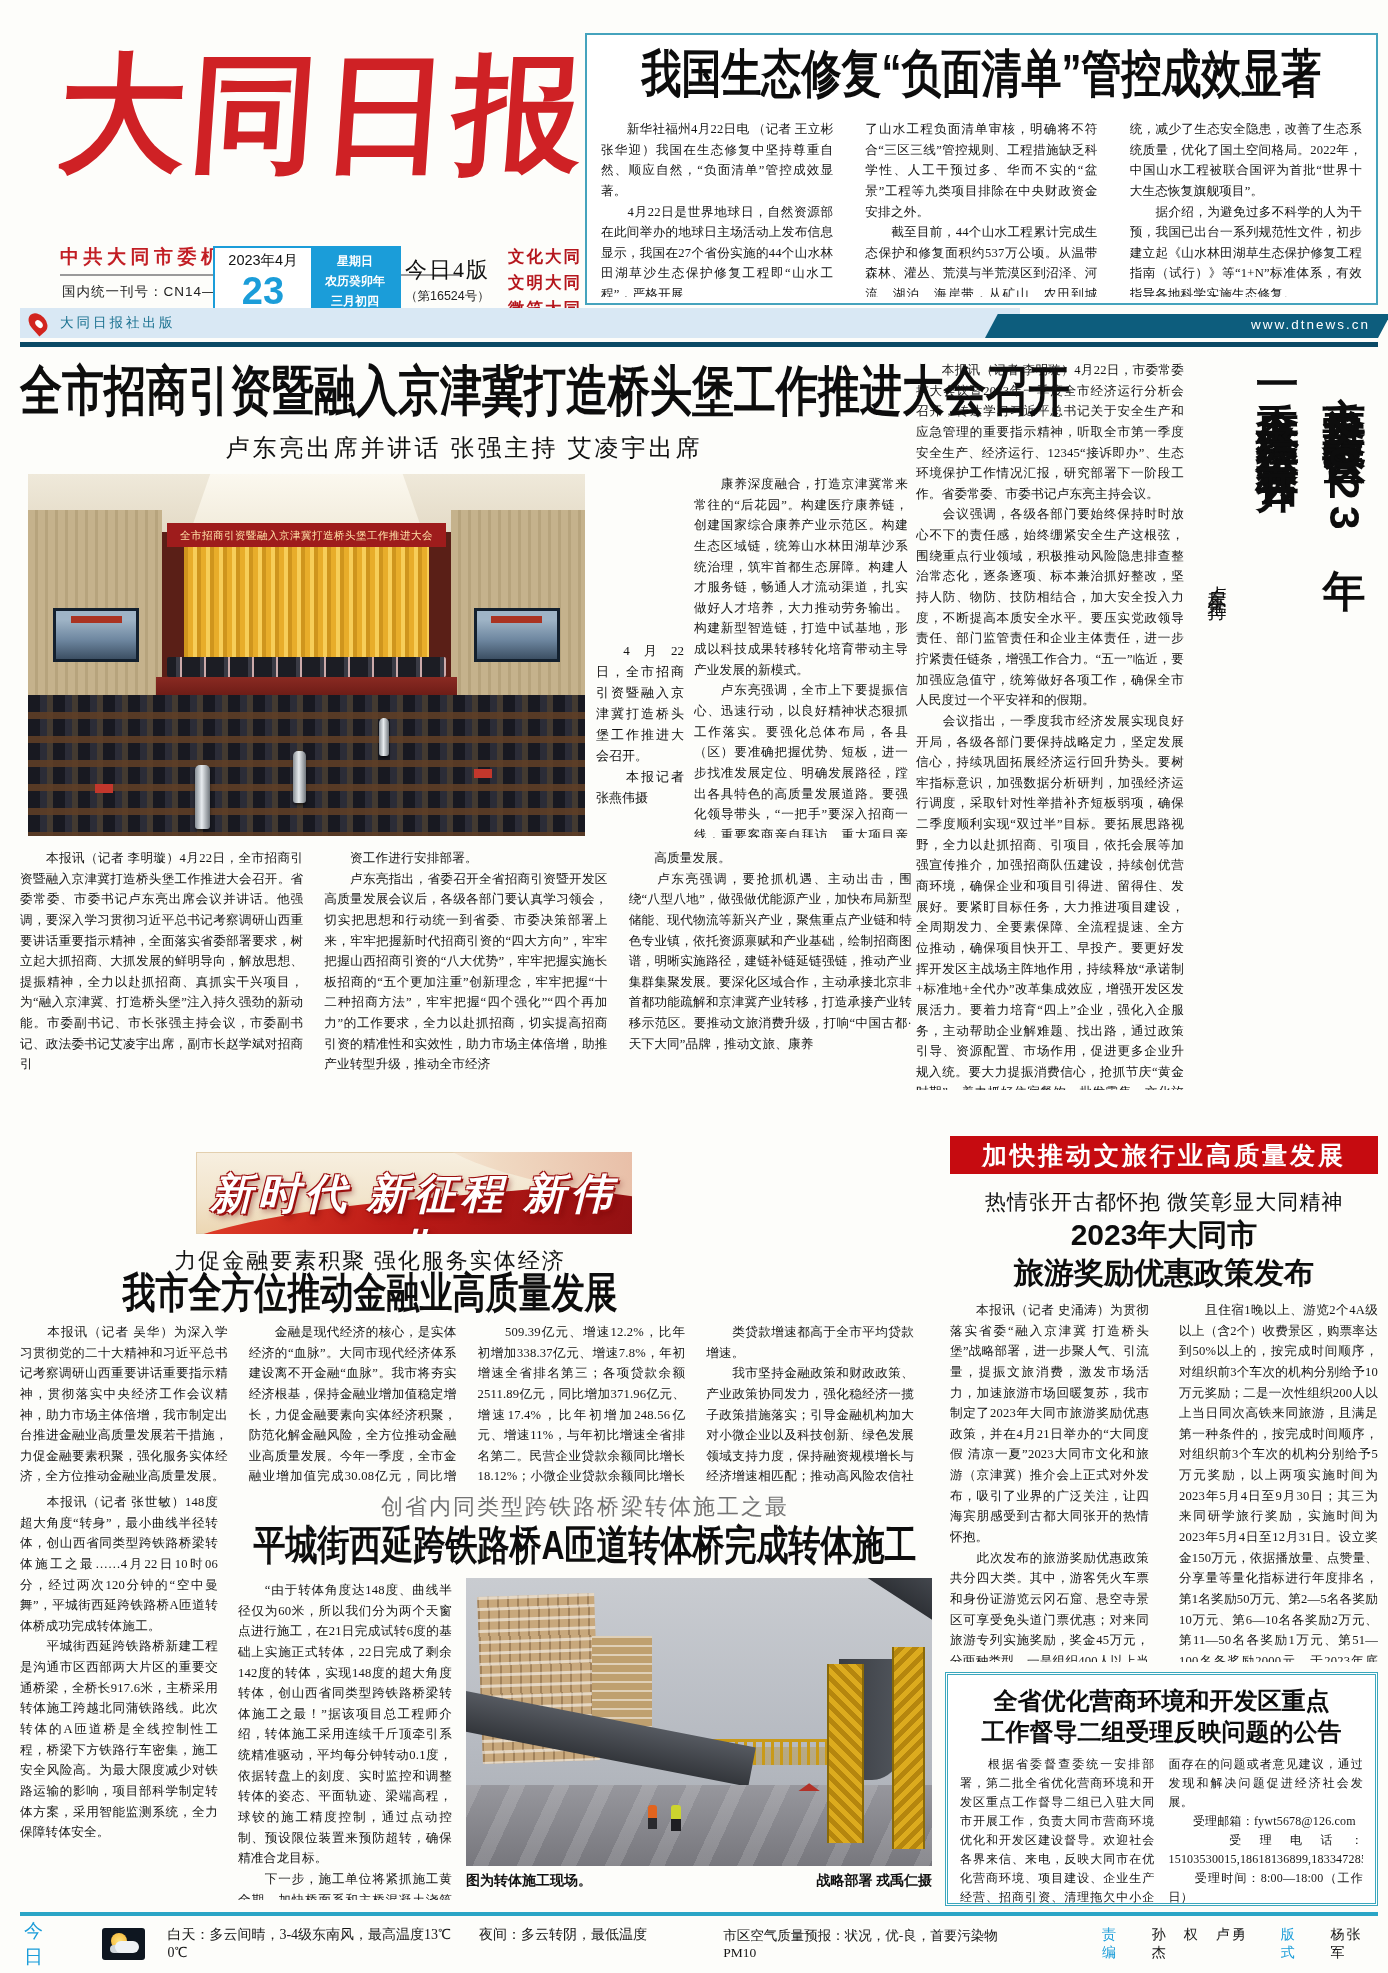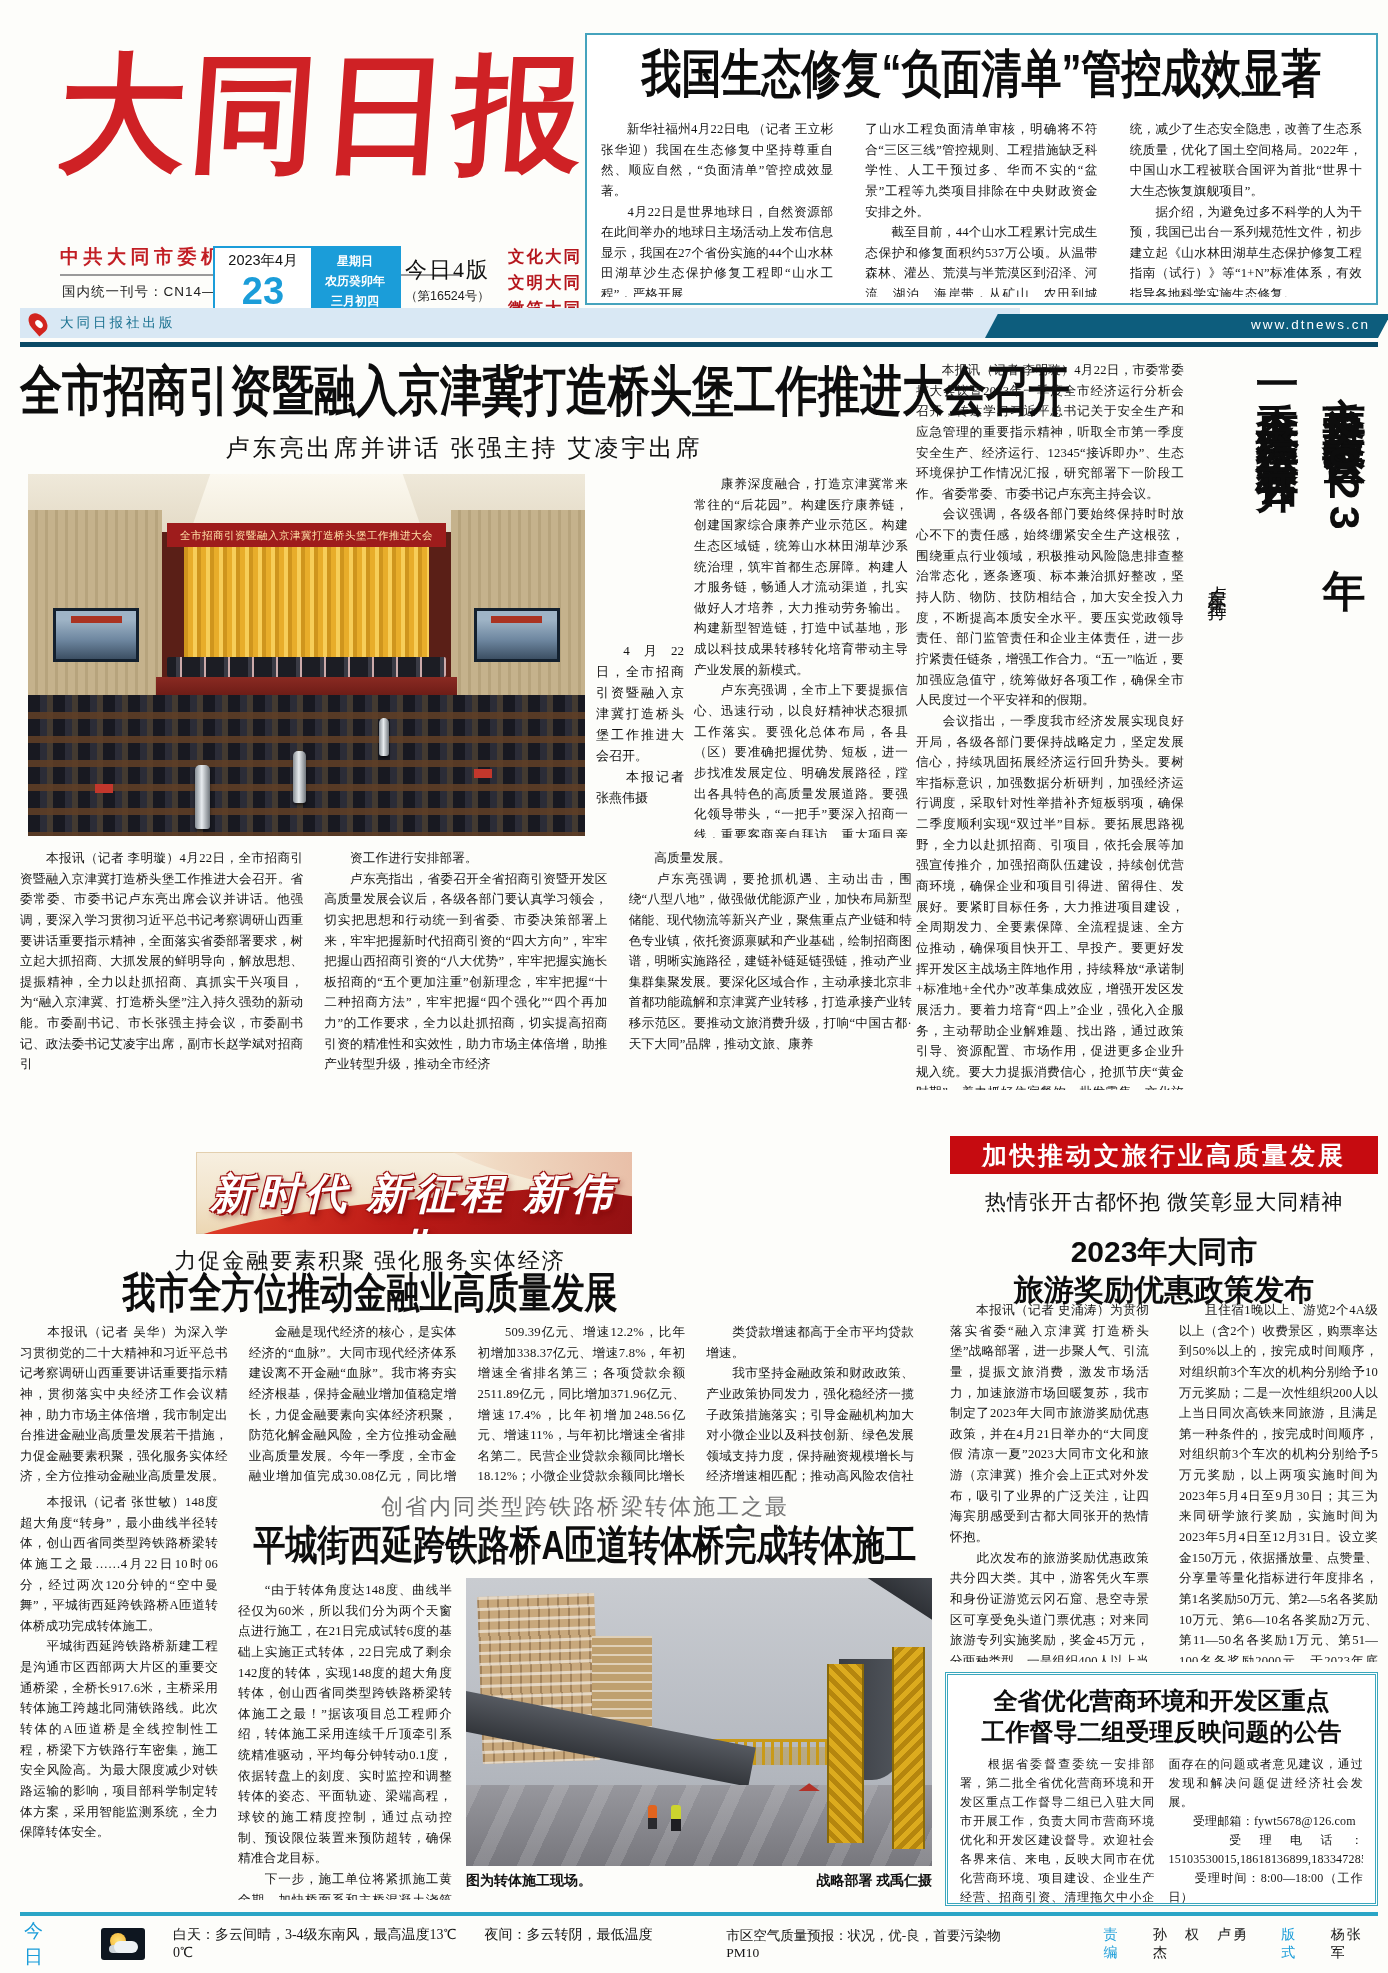--- a/index.html
+++ b/index.html
@@ -83,21 +83,21 @@
   #era-banner::after { content:""; position:absolute; right:-8%; top:-30%; width:55%; height:70%; background:linear-gradient(250deg,#e6b7a0,#f0d9c2 70%,rgba(240,217,194,0)); transform:rotate(8deg); border-radius:0 0 0 70%; }
   #era-text { position:absolute; left:0; top:14px; width:100%; text-align:center; font-size:42px; font-weight:bold; font-style:italic; color:#fff; letter-spacing:5px; z-index:2; font-family:"Liberation Serif", serif; text-shadow:2px 2px 0 #9c0f0f,-1px -1px 0 #9c0f0f,1px -1px 0 #9c0f0f,-1px 1px 0 #9c0f0f,3px 4px 6px rgba(110,0,0,.55); }
   #fin-kicker { left:20px; top:1246px; width:700px; text-align:center; font-size:22px; color:#111; letter-spacing:2px; font-family:"Liberation Serif", serif; }
   #fin-headline { left:20px; top:1272px; width:700px; height:44px; text-align:center; font-size:33px; line-height:42px; }
   #fin-cols { left:20px; top:1322px; width:894px; height:164px; display:flex; gap:21px; }
   #fin-cols .col { flex:1; }
 
   
   #tour-banner { left:950px; top:1136px; width:428px; height:38px; background:#c60b10; color:#fff; font-size:25px; font-weight:bold; text-align:center; line-height:38px; letter-spacing:3px; }
   #tour-kicker { left:950px; top:1188px; width:428px; text-align:center; font-size:21px; color:#111; letter-spacing:1px; font-family:"Liberation Serif", serif; }
-  #tour-headline { left:950px; top:1216px; width:428px; height:76px; text-align:center; font-size:30px; line-height:38px; font-weight:bold; color:#0d0d0d; font-family:"Liberation Sans", sans-serif;margin-top:17px; }
+  #tour-headline { left:950px; top:1216px; width:428px; height:76px; text-align:center; font-size:30px; line-height:38px; font-weight:bold; color:#0d0d0d; font-family:"Liberation Sans", sans-serif; }
   #tour-cols { left:950px; top:1300px; width:428px; height:362px; display:flex; gap:30px; }
   #tour-cols .col { flex:1; }
 
   
   #bridge-col1 { left:20px; top:1492px; width:198px; height:408px; }
   #bridge-kicker { left:238px; top:1492px; width:694px; text-align:center; font-size:22px; color:#737373; letter-spacing:2px; font-family:"Liberation Serif", serif; }
   #bridge-headline { left:238px; top:1522px; width:694px; height:50px; text-align:center; font-size:32px; line-height:46px; }
   #bridge-col2 { left:238px; top:1580px; width:214px; height:320px; }
   #bridge-photo { left:466px; top:1578px; width:466px; height:288px; background:linear-gradient(180deg,#c9ccd1 0%,#b7bbc2 55%,#a7abb2); overflow:hidden; }
   .bp { position:absolute; }
@@ -122,21 +122,21 @@
   #notice-cols { display:flex; gap:14px; margin-top:8px; height:148px; }
   #notice-cols .col { flex:1; font-size:12px; line-height:1.58; }
 
   
   #footer-rule { left:20px; top:1912px; width:1358px; height:4px; background:#2aa5c6; }
   #footer { left:20px; top:1924px; width:1358px; height:40px; display:flex; align-items:center; }
   #today-label { color:#1b9dd9; font-size:19px; letter-spacing:3px; font-family:"Liberation Serif", serif; margin-left:4px; }
   #weather-icon { width:44px; height:32px; background:#0e1620; border-radius:3px; margin-left:34px; position:relative; overflow:hidden; }
   #weather-icon .sun { position:absolute; left:9px; top:5px; width:16px; height:16px; border-radius:50%; background:radial-gradient(circle,#ffe27a,#f5b331); }
   #weather-icon .cloud { position:absolute; left:13px; top:13px; width:24px; height:12px; border-radius:10px; background:#eef2f5; box-shadow:-7px 2px 0 -2px #cfd6db; }
-  #weather-text { margin-left:28px; font-size:14px; color:#161616; font-family:"Liberation Serif", serif; }
+  #weather-text { margin-left:22px; font-size:14px; color:#161616; font-family:"Liberation Serif", serif; }
   #air-text { margin-left:60px; font-size:13.5px; color:#161616; font-family:"Liberation Serif", serif; }
   #credits { margin-left:70px; font-size:14px; font-family:"Liberation Serif", serif; display:flex; gap:18px; }
   .credit-label { color:#1b9dd9; letter-spacing:2px; }
   .credit-name { color:#161616; letter-spacing:2px; }
 </style>
 </head>
 <body>
 
 <div id="page">
 

